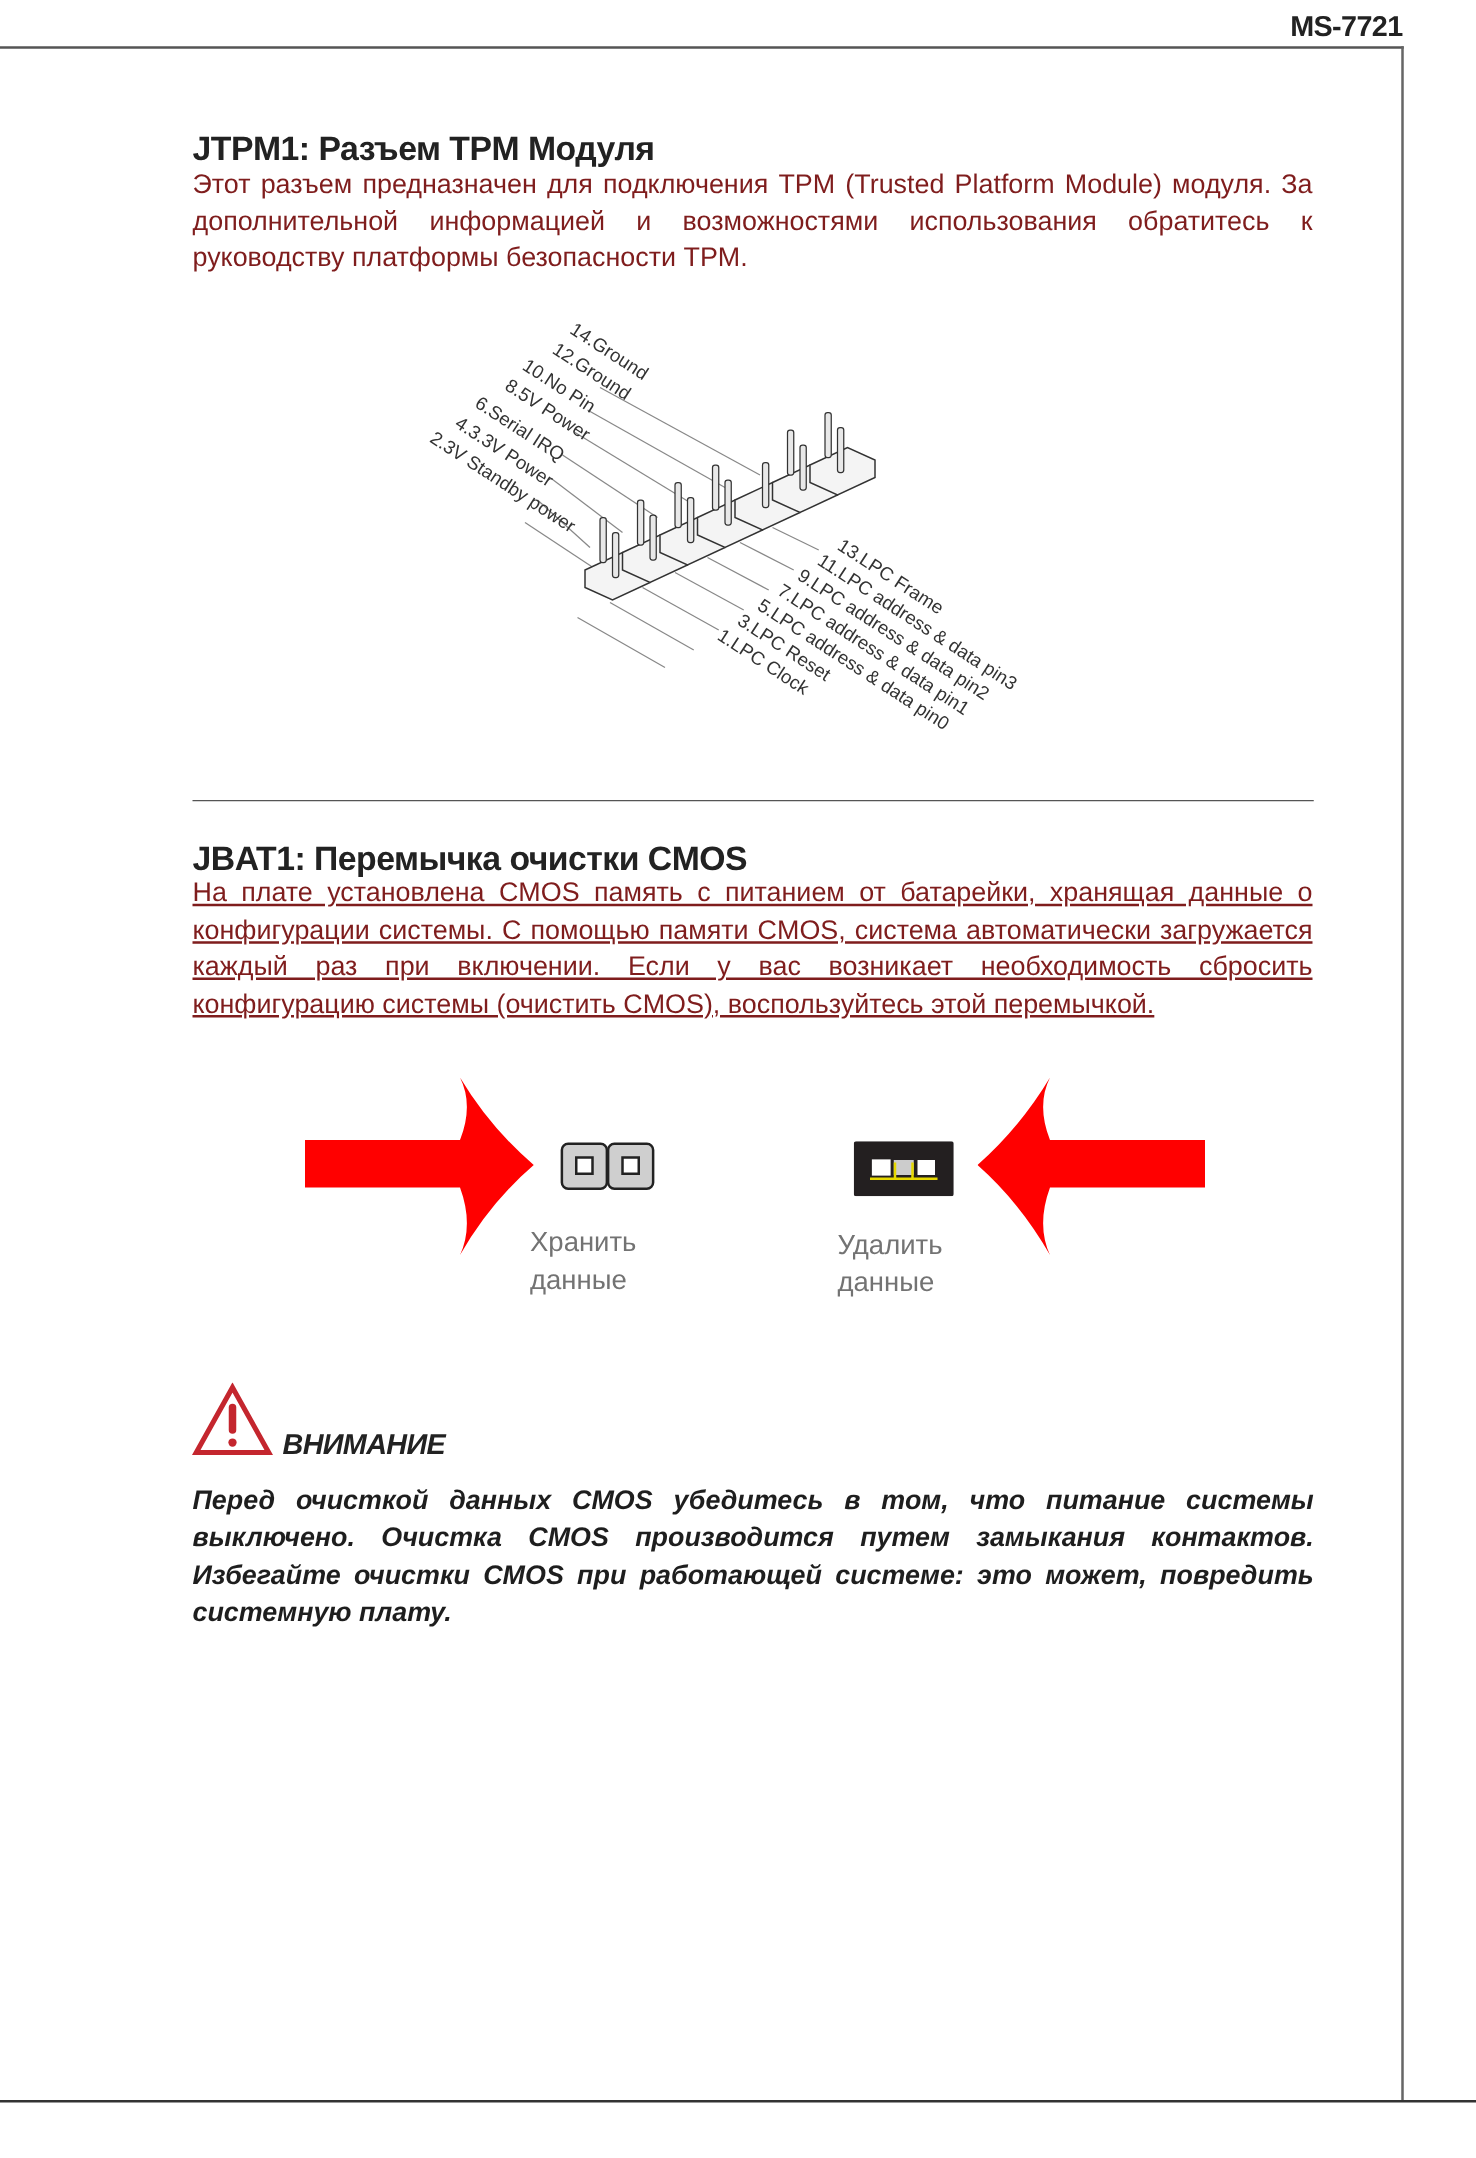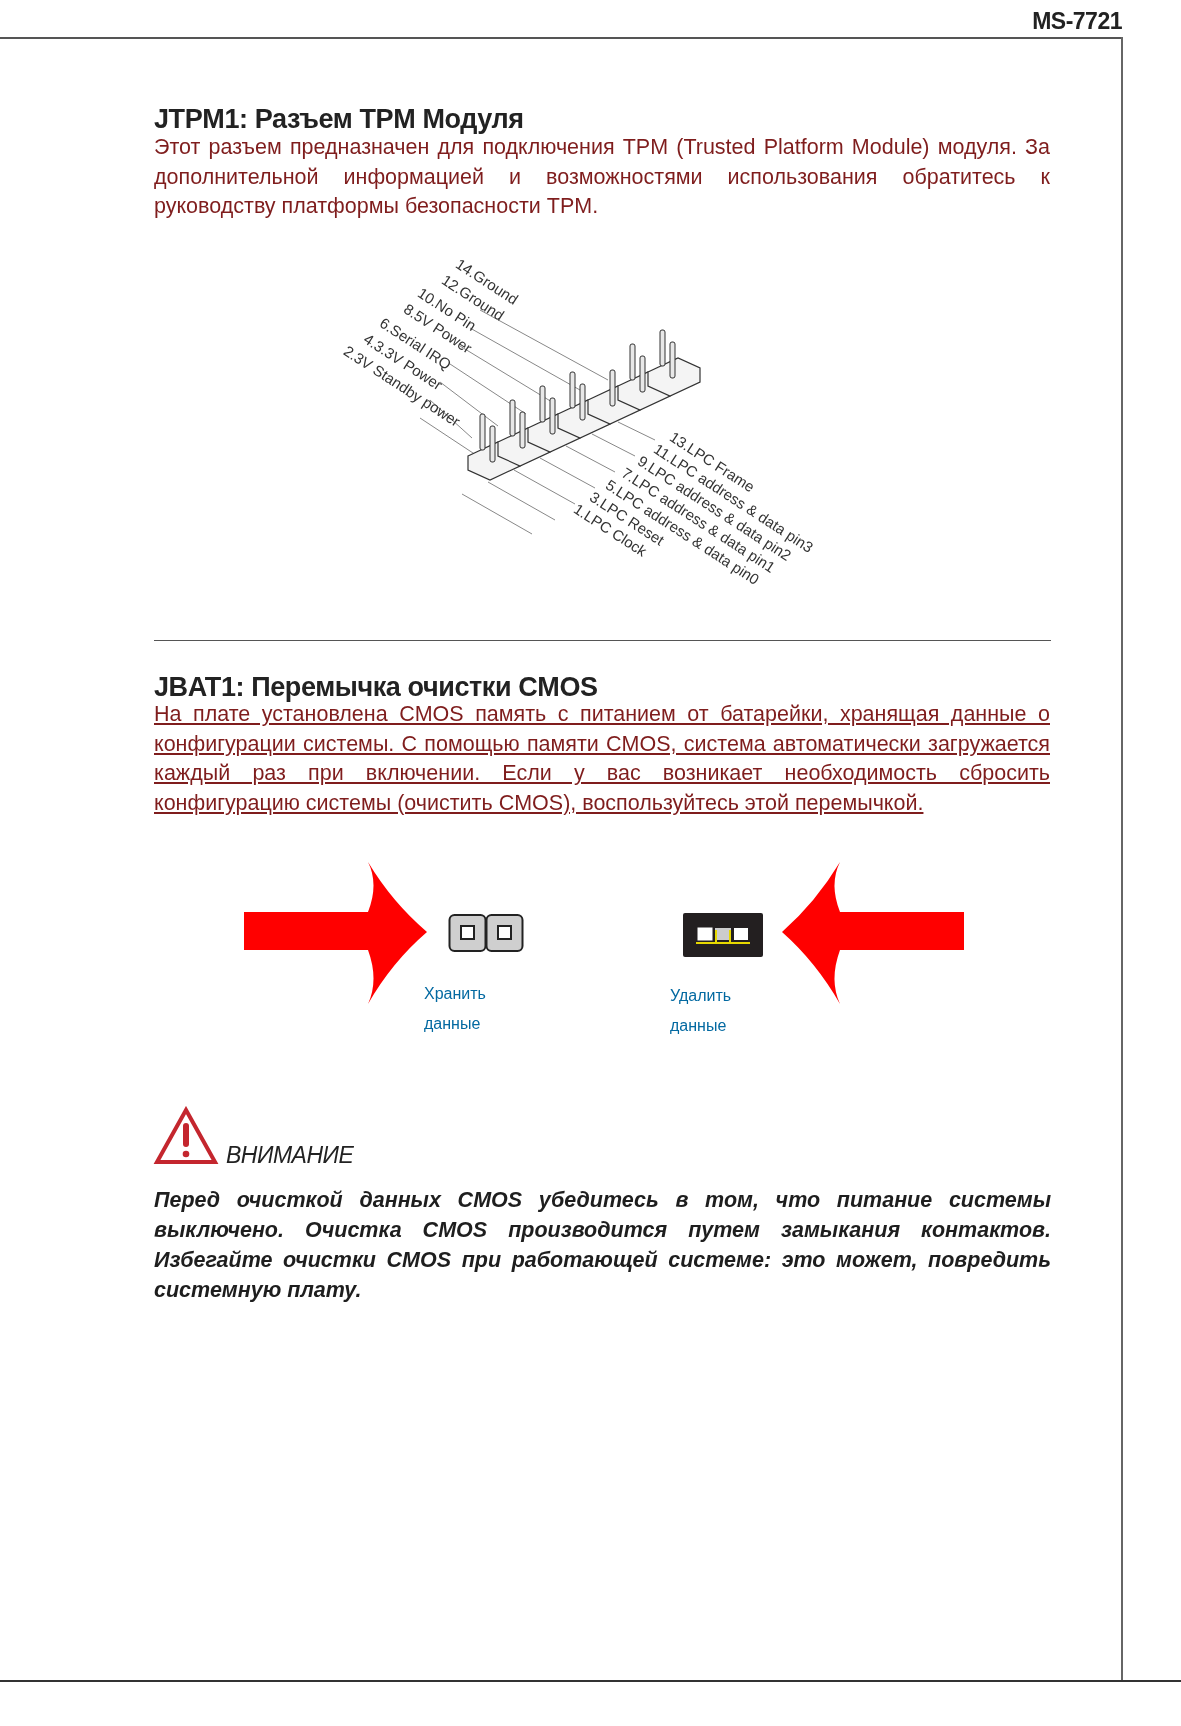--- a/index.html
+++ b/index.html
@@ -9,22 +9,22 @@
   .model { right: 59px; top: 8px; font-size: 23px; font-weight: bold; color: #222;
            letter-spacing: -0.5px; text-align: right; }
   .top-rule { left: 0; top: 37px; width: 1123px; height: 2px; background: #555; }
   .right-rule { left: 1121px; top: 37px; width: 2px; height: 1644px; background: #666; }
   .bottom-rule { left: 0; top: 1680px; width: 1181px; height: 2px; background: #333; }
   .page-num { right: 38px; top: 1692px; font-size: 21px; color: #1d4ed8; margin-top: 44px; }
   .section-title { left: 154px; font-size: 27px; font-weight: bold; color: #222; letter-spacing: -0.4px; }
   .para { left: 154px; width: 896px; font-size: 21.5px; line-height: 29.5px; text-align: justify;
           text-align-last: left; color: #7f1d1d; }
   .divider { left: 154px; top: 640px; width: 897px; height: 1px; background: #555; }
-  .caption { font-size: 16px; line-height: 30px; color: #0369a1; }
-  .warn-title { left: 226px; top: 1142px; font-size: 23px; font-style: italic; font-weight: normal;
+  .caption { font-size: 22px; line-height: 30px; color: #737373; }
+  .warn-title { left: 226px; top: 1142px; font-size: 23px; font-style: italic; font-weight: bold;
                 color: #222; letter-spacing: -0.5px; }
   .warn-text { left: 154px; top: 1185px; width: 897px; font-size: 21.5px; line-height: 30px;
                font-style: italic; text-align: justify; text-align-last: left; color: #1e1e1e; font-weight: bold; }
   .pin-label { font-size: 15px; color: #333; white-space: nowrap; transform-origin: 0 0; }
 </style>
 </head>
 <body>
 
 <div class="abs model">MS-7721</div>
 <div class="abs top-rule"></div>

